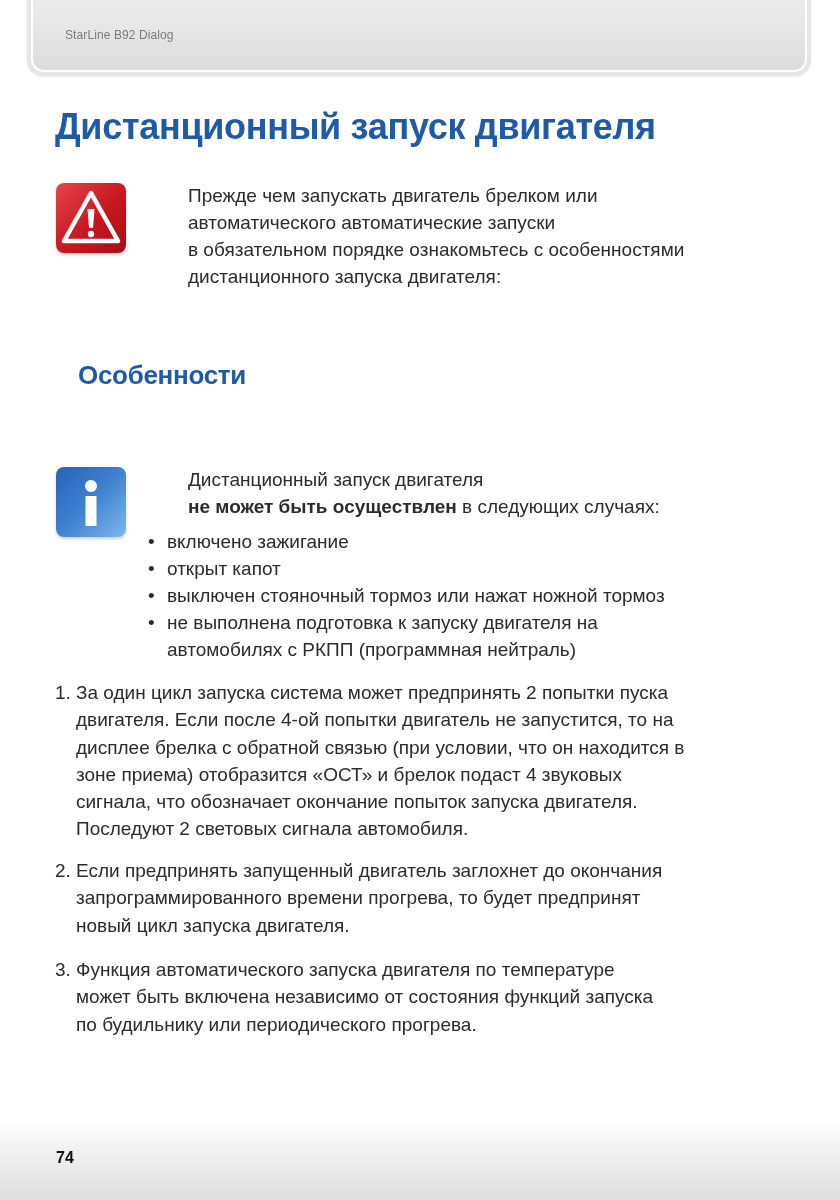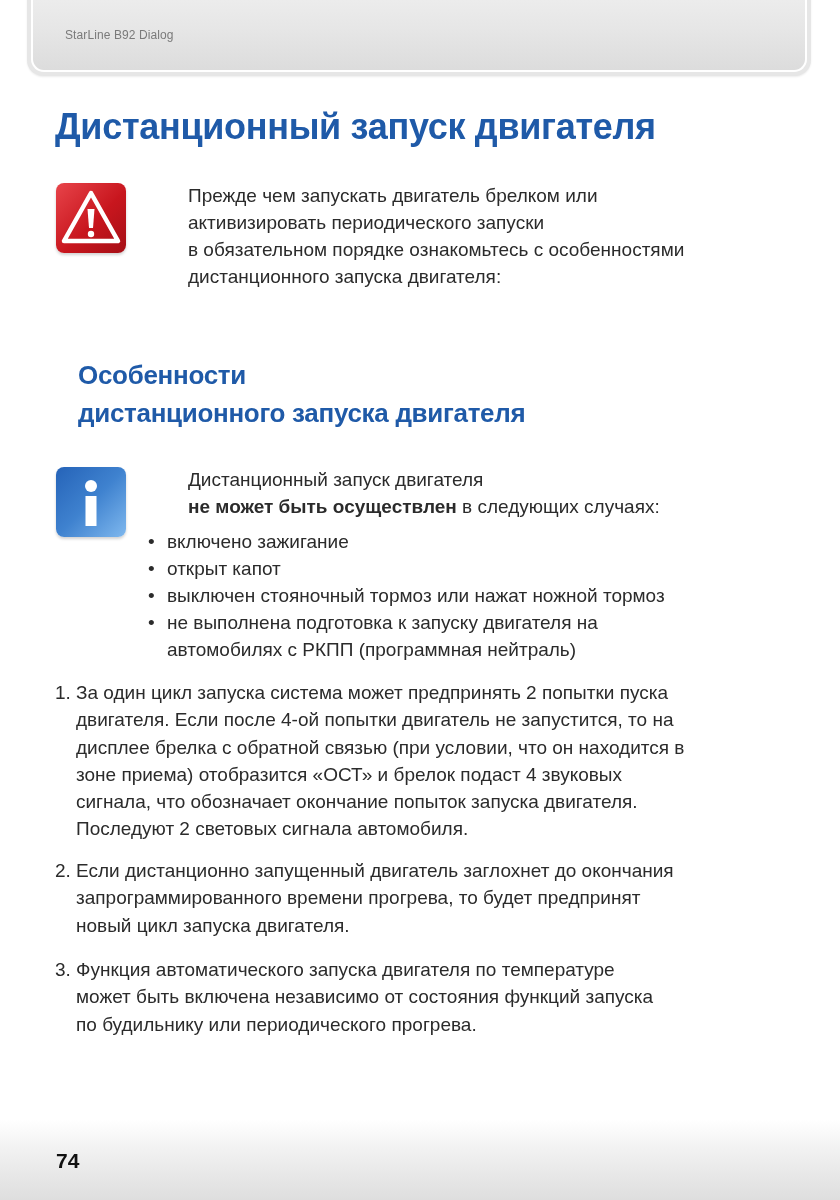--- a/index.html
+++ b/index.html
@@ -150,21 +150,21 @@
     left: 0;
     top: 1120px;
     width: 840px;
     height: 80px;
     background: linear-gradient(to bottom, #ffffff 0%, #f2f2f2 35%, #dedede 100%);
   }
   .page-num {
     position: absolute;
     left: 56px;
     top: 1149px;
-    font-size: 21px;
+    font-size: 16px;
     font-weight: bold;
     color: #111111;
   }
 </style>
 </head>
 <body>
 
 <div class="header-outer">
   <div class="header-inner">
     <span class="header-title">StarLine B92 Dialog</span>
@@ -175,28 +175,27 @@
 
 <div class="icon-box icon-warning">
   <svg width="70" height="70" viewBox="0 0 70 70">
     <path d="M35 10 L62 58 L8 58 Z" fill="none" stroke="#ffffff" stroke-width="4.5" stroke-linejoin="round"></path>
     <path d="M31.5 26 L38.5 26 L37 45 L33 45 Z" fill="#ffffff"></path>
     <circle cx="35" cy="51" r="3.2" fill="#ffffff"></circle>
   </svg>
 </div>
 <div class="para warn-text">
   <div>Прежде чем запускать  двигатель брелком или</div>
-  <div>активизировать периодического запуски</div>
+  <div>автоматического автоматические запуски</div>
   <div>в обязательном порядке ознакомьтесь с особенностями</div>
   <div>дистанционного запуска двигателя:</div>
 </div>
 
 <div class="h2">
   <div>Особенности</div>
-  <div>дистанционного запуска двигателя</div>
 </div>
 
 <div class="icon-box icon-info">
   <svg width="70" height="70" viewBox="0 0 70 70">
     <circle cx="35" cy="19" r="6" fill="#ffffff"></circle>
     <rect x="29.5" y="29" width="11" height="30" fill="#ffffff"></rect>
   </svg>
 </div>
 <div class="para info-text">
   <div>Дистанционный запуск двигателя</div>
@@ -218,21 +217,21 @@
     <div>дисплее брелка с обратной связью (при условии, что он находится в</div>
     <div>зоне приема) отобразится «ОСТ» и брелок подаст 4 звуковых</div>
     <div>сигнала, что обозначает окончание попыток запуска двигателя.</div>
     <div>Последуют 2 световых сигнала автомобиля.</div>
   </div>
 </div>
 
 <div class="numbered item2">
   <span class="num">2.</span>
   <div class="lines">
-    <div>Если дистанционно запущенный двигатель заглохнет до окончания</div>
+    <div>Если предпринять запущенный двигатель заглохнет до окончания</div>
     <div>запрограммированного времени прогрева, то будет предпринят</div>
     <div>новый цикл запуска двигателя.</div>
   </div>
 </div>
 
 <div class="numbered item3">
   <span class="num">3.</span>
   <div class="lines">
     <div>Функция автоматического запуска двигателя по температуре</div>
     <div>может быть включена независимо от состояния функций запуска</div>

